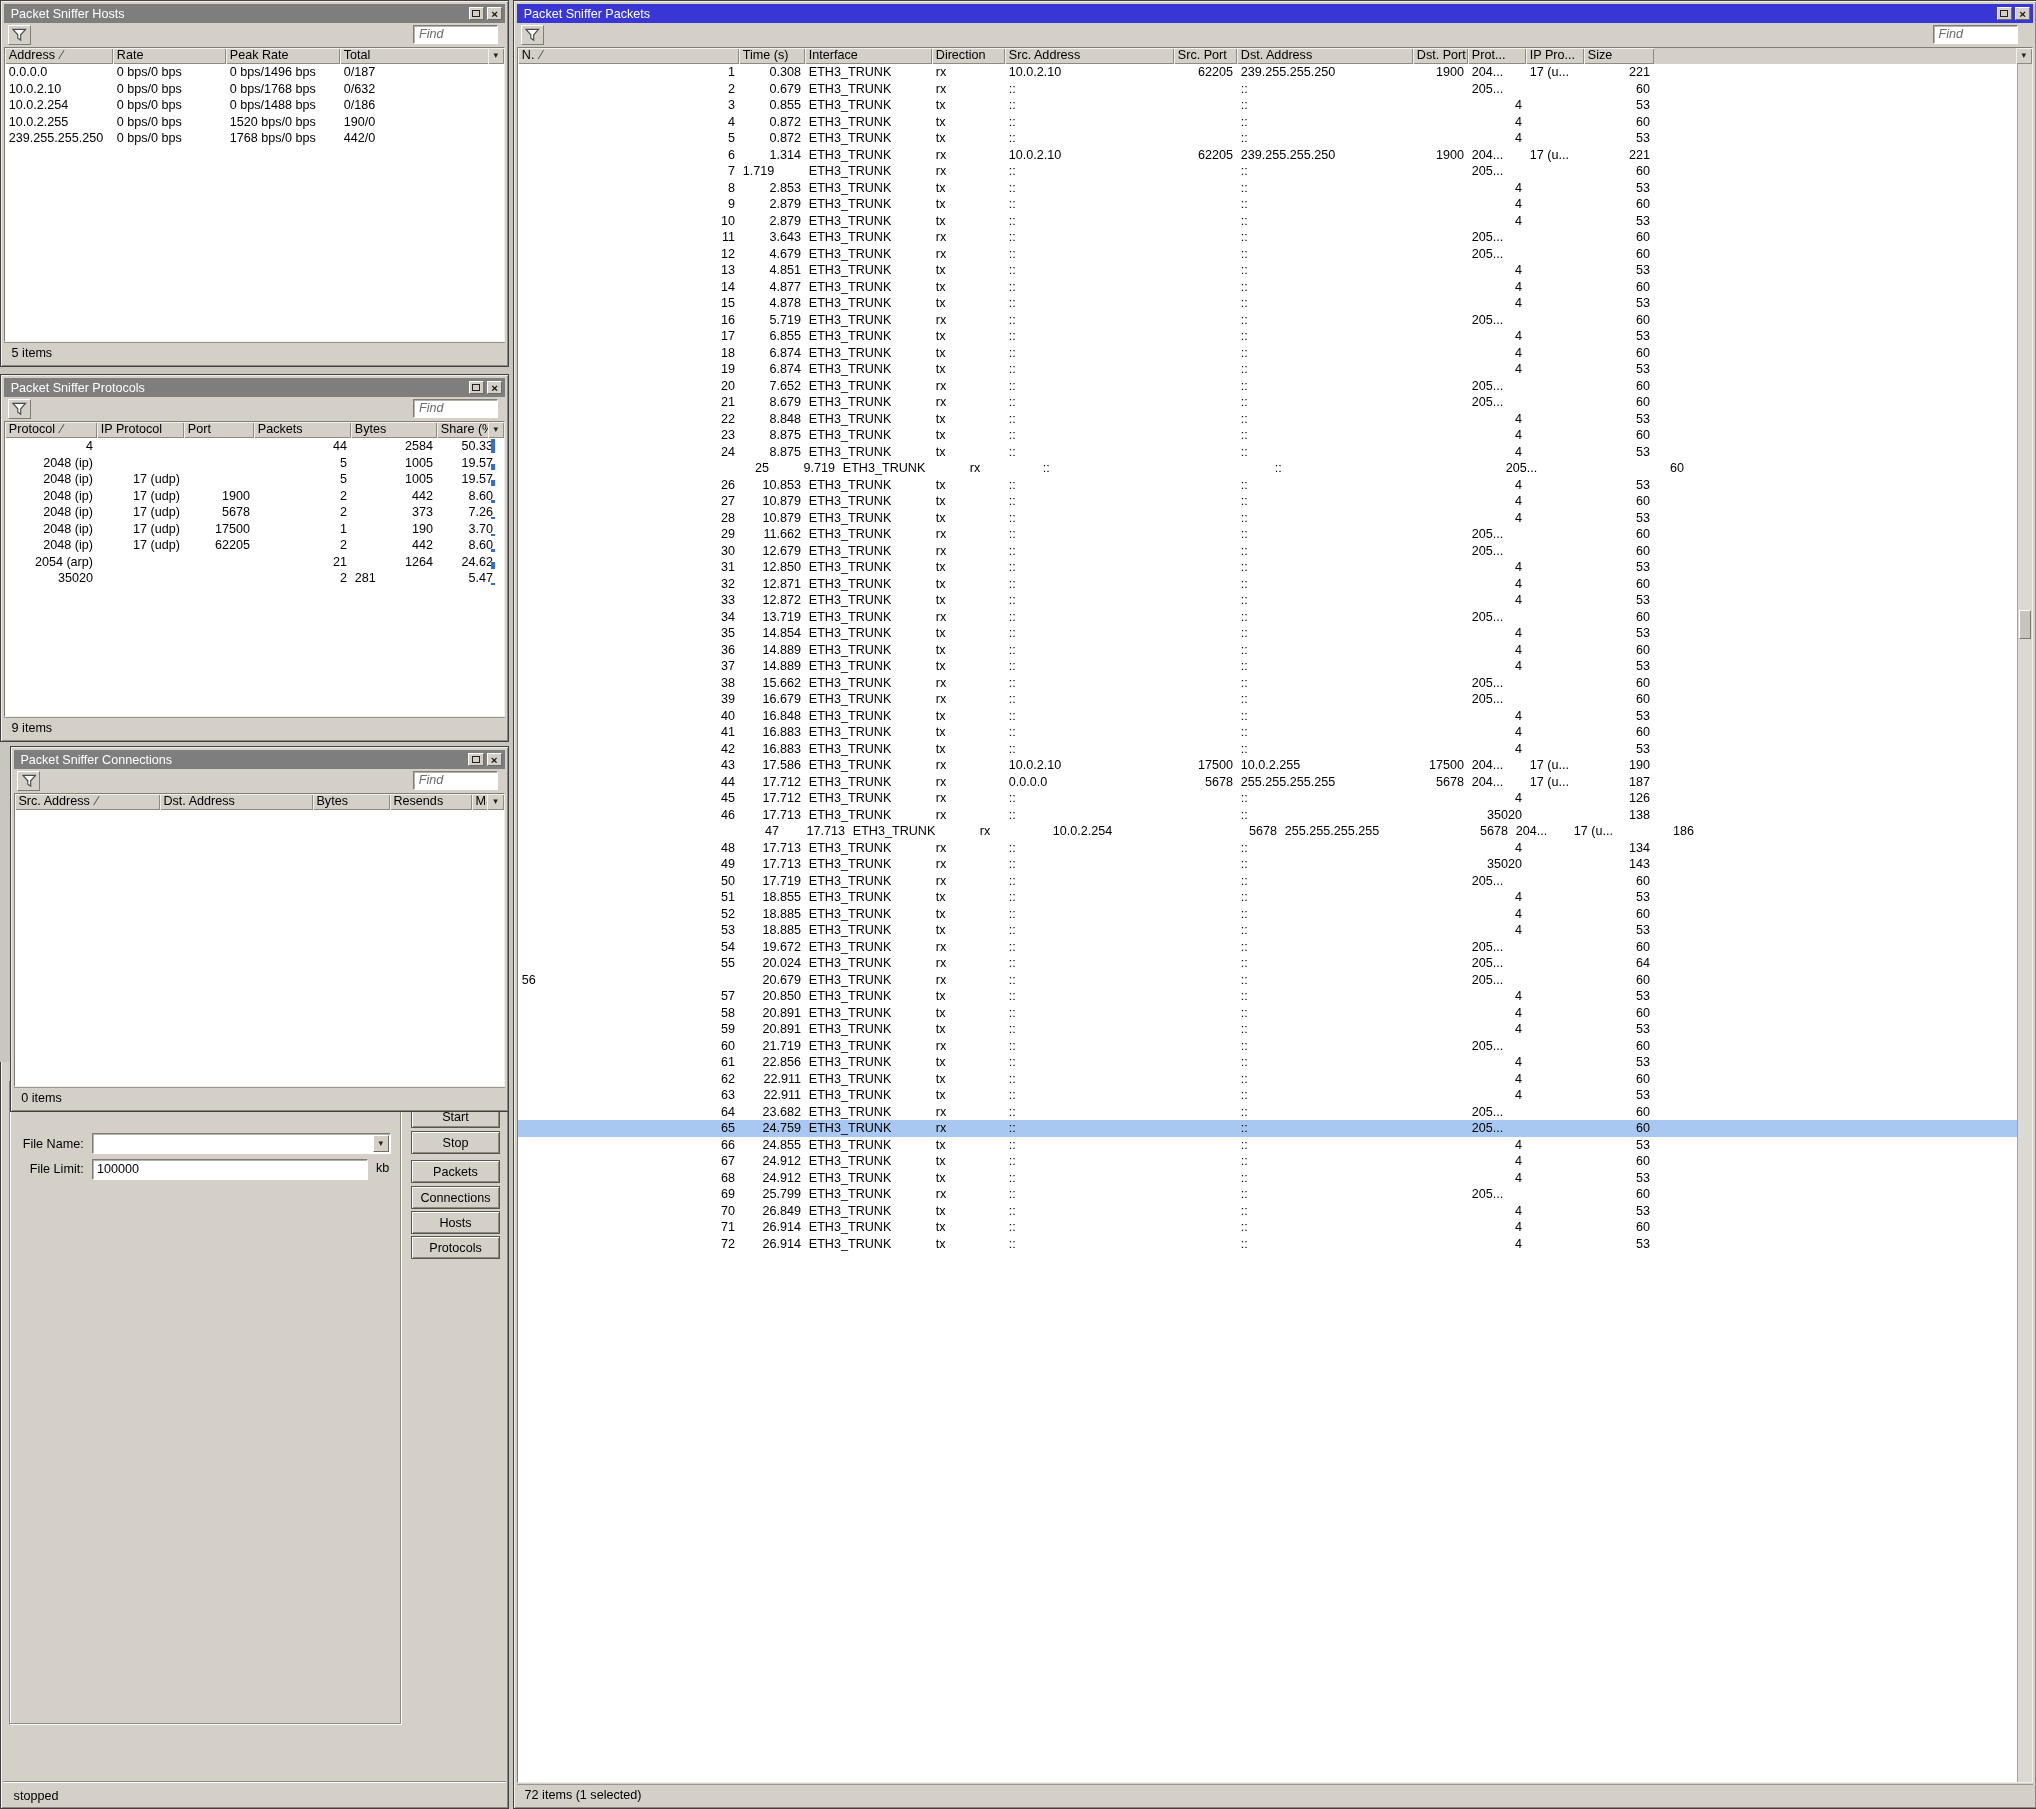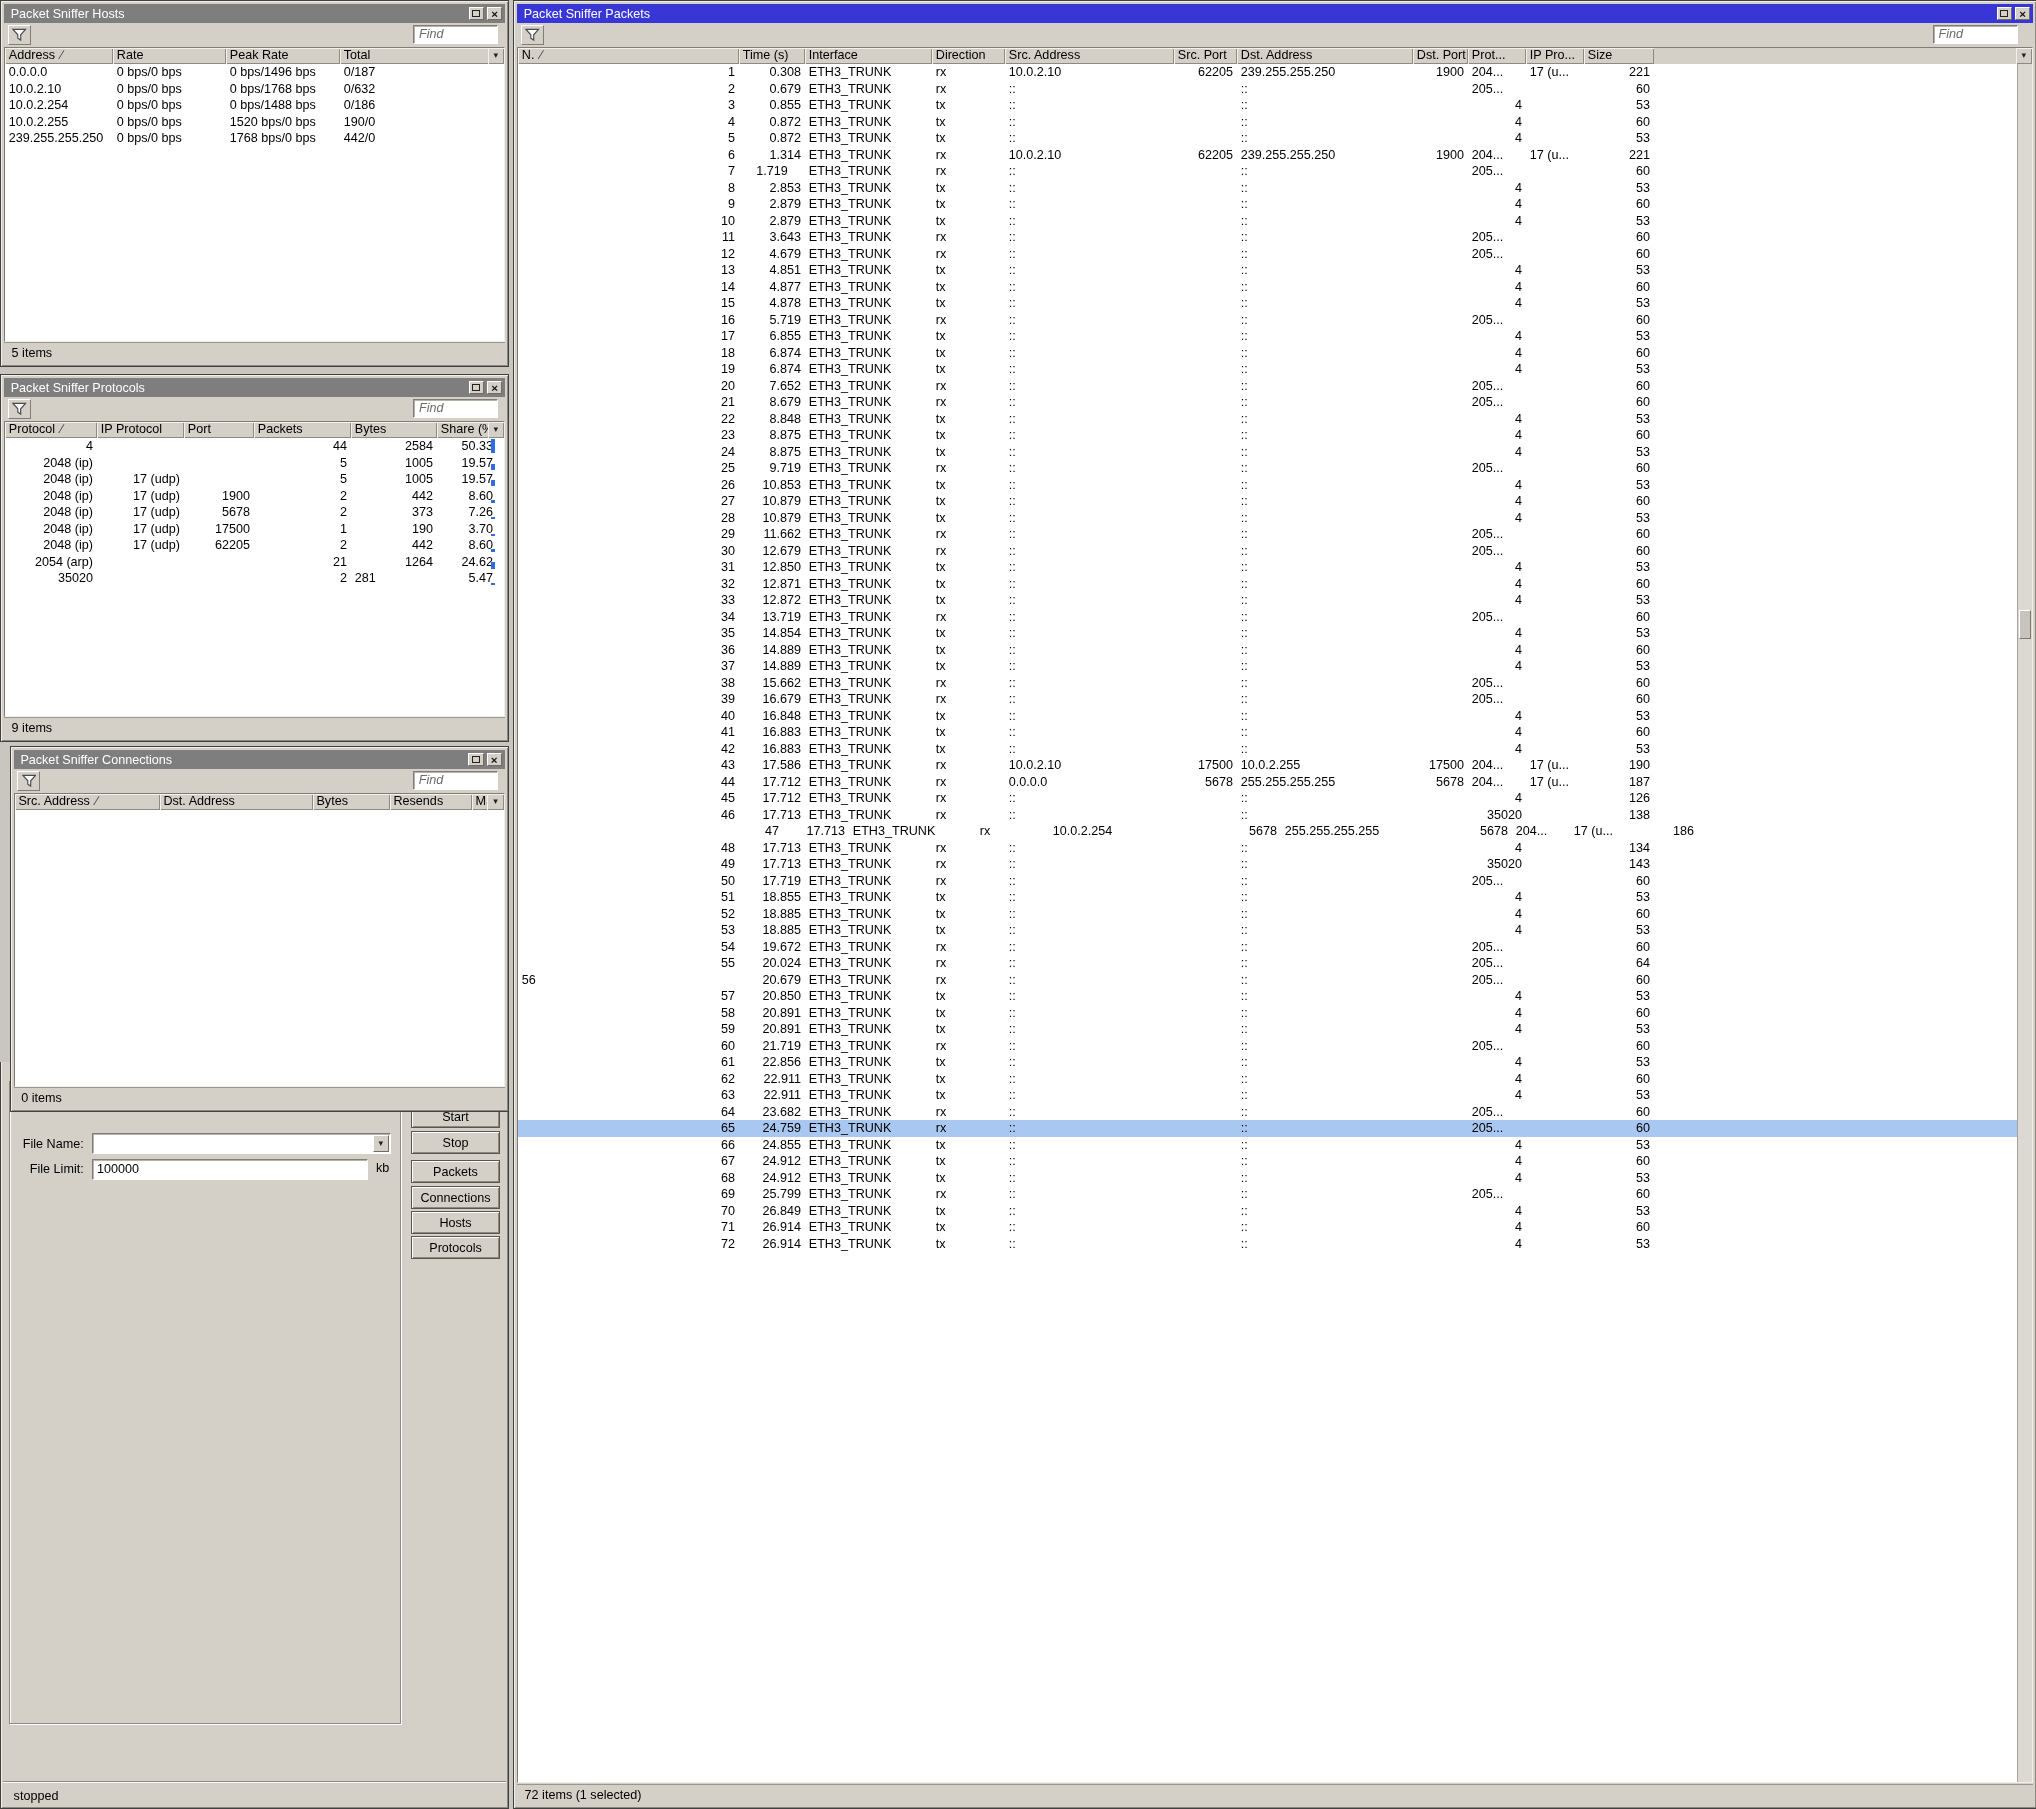--- a/index.html
+++ b/index.html
@@ -459,21 +459,21 @@
           <div class="tcell" style="width: 169px; text-align: left;">10.0.2.10</div>
           <div class="tcell" style="width: 63px; text-align: right;">62205</div>
           <div class="tcell" style="width: 176px; text-align: left;">239.255.255.250</div>
           <div class="tcell" style="width: 55px; text-align: right;">1900</div>
           <div class="tcell" style="width: 58px; text-align: left;">204...</div>
           <div class="tcell" style="width: 58px; text-align: left;">17 (u...</div>
           <div class="tcell" style="width: 70px; text-align: right;">221</div>
         </div>
         <div class="trow">
           <div class="tcell" style="width: 221px; text-align: right;">7</div>
-          <div class="tcell" style="width: 66px; text-align: center;">1.719</div>
+          <div class="tcell" style="width: 66px; text-align: left;">1.719</div>
           <div class="tcell" style="width: 127px; text-align: left;">ETH3_TRUNK</div>
           <div class="tcell" style="width: 73px; text-align: left;">rx</div>
           <div class="tcell" style="width: 169px; text-align: left;">::</div>
           <div class="tcell" style="width: 63px; text-align: right;"></div>
           <div class="tcell" style="width: 176px; text-align: left;">::</div>
           <div class="tcell" style="width: 55px; text-align: right;"></div>
           <div class="tcell" style="width: 58px; text-align: left;">205...</div>
           <div class="tcell" style="width: 58px; text-align: left;"></div>
           <div class="tcell" style="width: 70px; text-align: right;">60</div>
         </div>
@@ -692,21 +692,21 @@
           <div class="tcell" style="width: 73px; text-align: left;">tx</div>
           <div class="tcell" style="width: 169px; text-align: left;">::</div>
           <div class="tcell" style="width: 63px; text-align: right;"></div>
           <div class="tcell" style="width: 176px; text-align: left;">::</div>
           <div class="tcell" style="width: 55px; text-align: right;"></div>
           <div class="tcell" style="width: 58px; text-align: right;">4</div>
           <div class="tcell" style="width: 58px; text-align: left;"></div>
           <div class="tcell" style="width: 70px; text-align: right;">53</div>
         </div>
         <div class="trow">
-          <div class="tcell" style="width: 221px; text-align: right;">25</div>
+          <div class="tcell" style="width: 221px; text-align: right; margin-left: 34px;">25</div>
           <div class="tcell" style="width: 66px; text-align: right;">9.719</div>
           <div class="tcell" style="width: 127px; text-align: left;">ETH3_TRUNK</div>
           <div class="tcell" style="width: 73px; text-align: left;">rx</div>
           <div class="tcell" style="width: 169px; text-align: left;">::</div>
           <div class="tcell" style="width: 63px; text-align: right;"></div>
           <div class="tcell" style="width: 176px; text-align: left;">::</div>
           <div class="tcell" style="width: 55px; text-align: right;"></div>
           <div class="tcell" style="width: 58px; text-align: left;">205...</div>
           <div class="tcell" style="width: 58px; text-align: left;"></div>
           <div class="tcell" style="width: 70px; text-align: right;">60</div>

